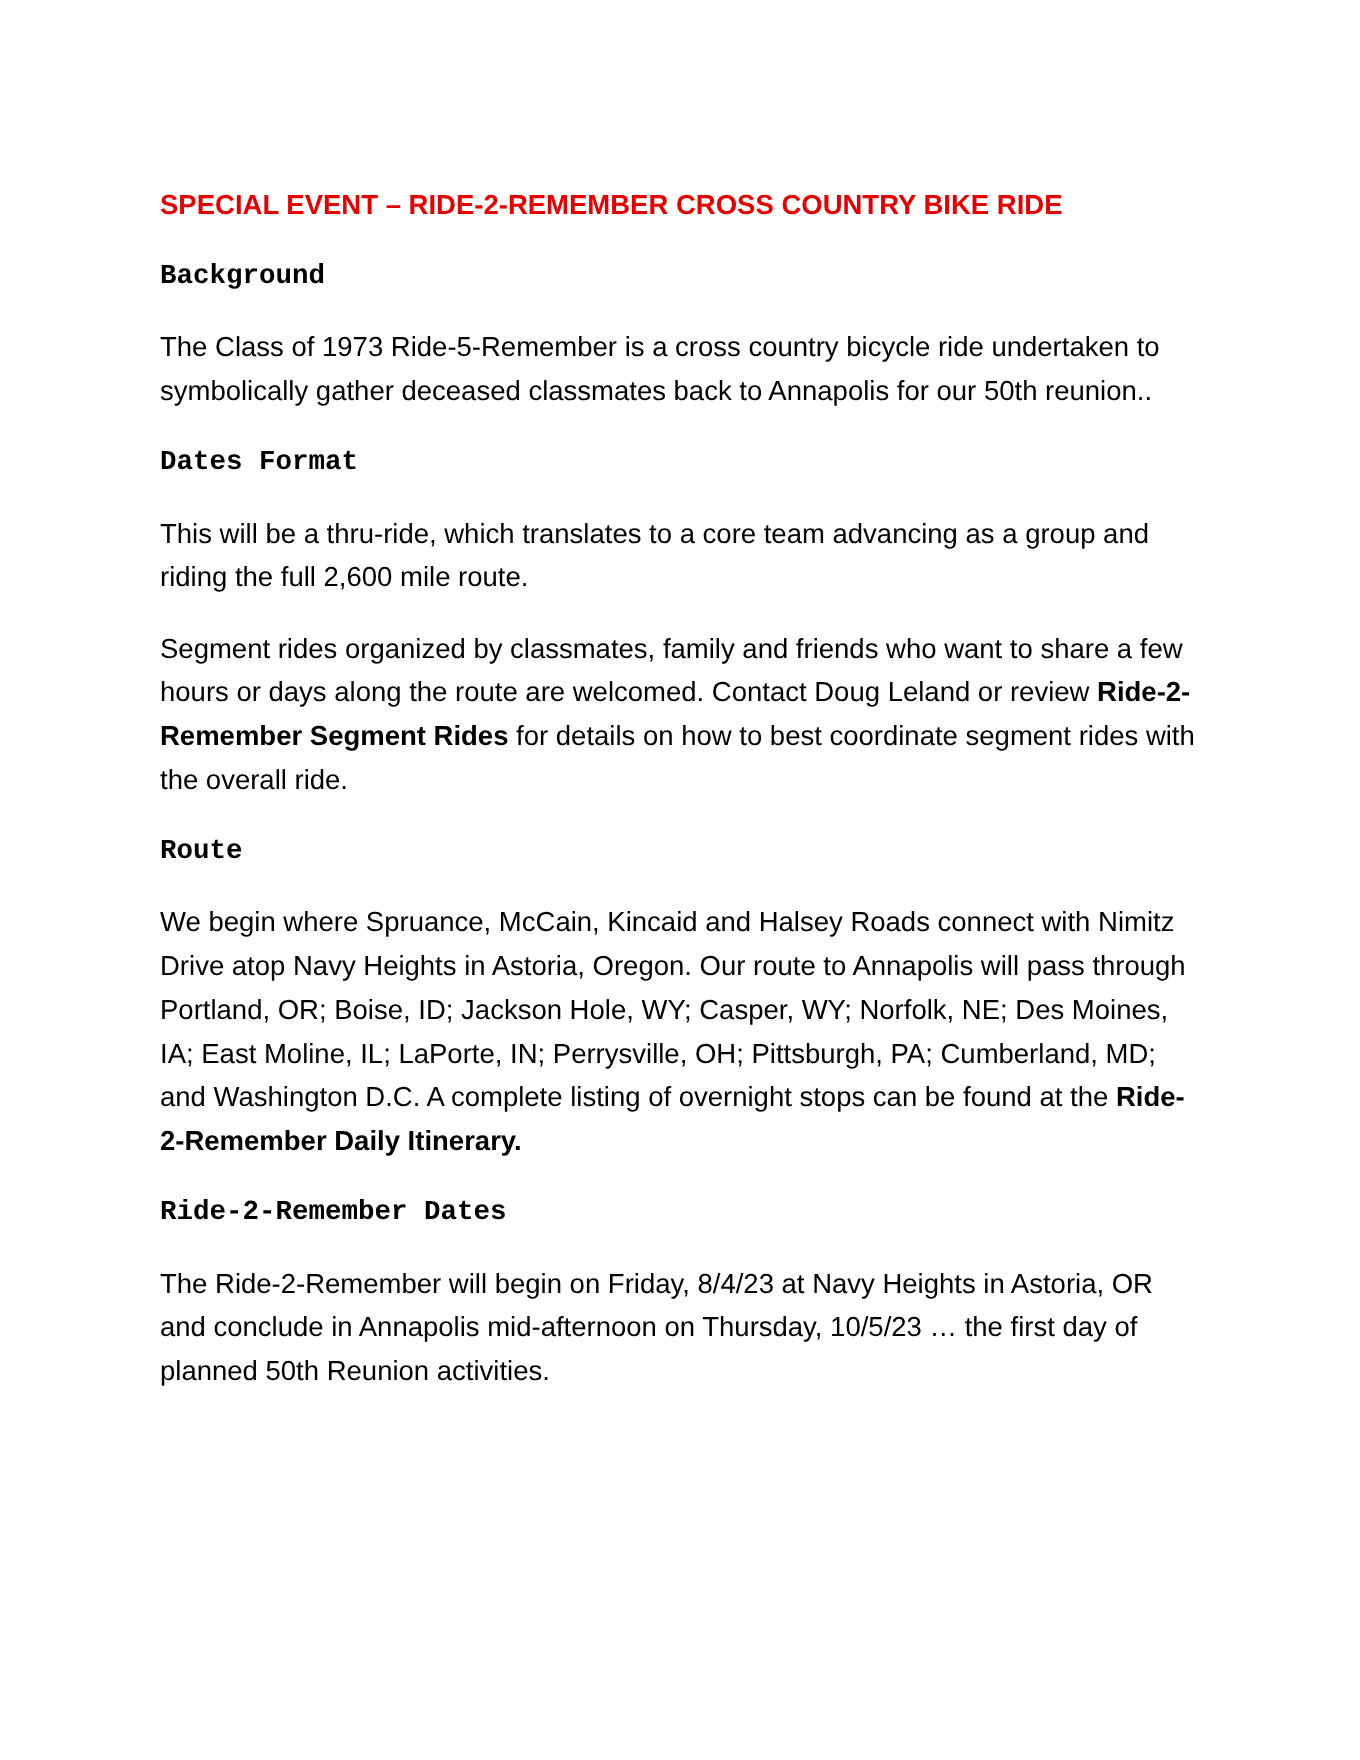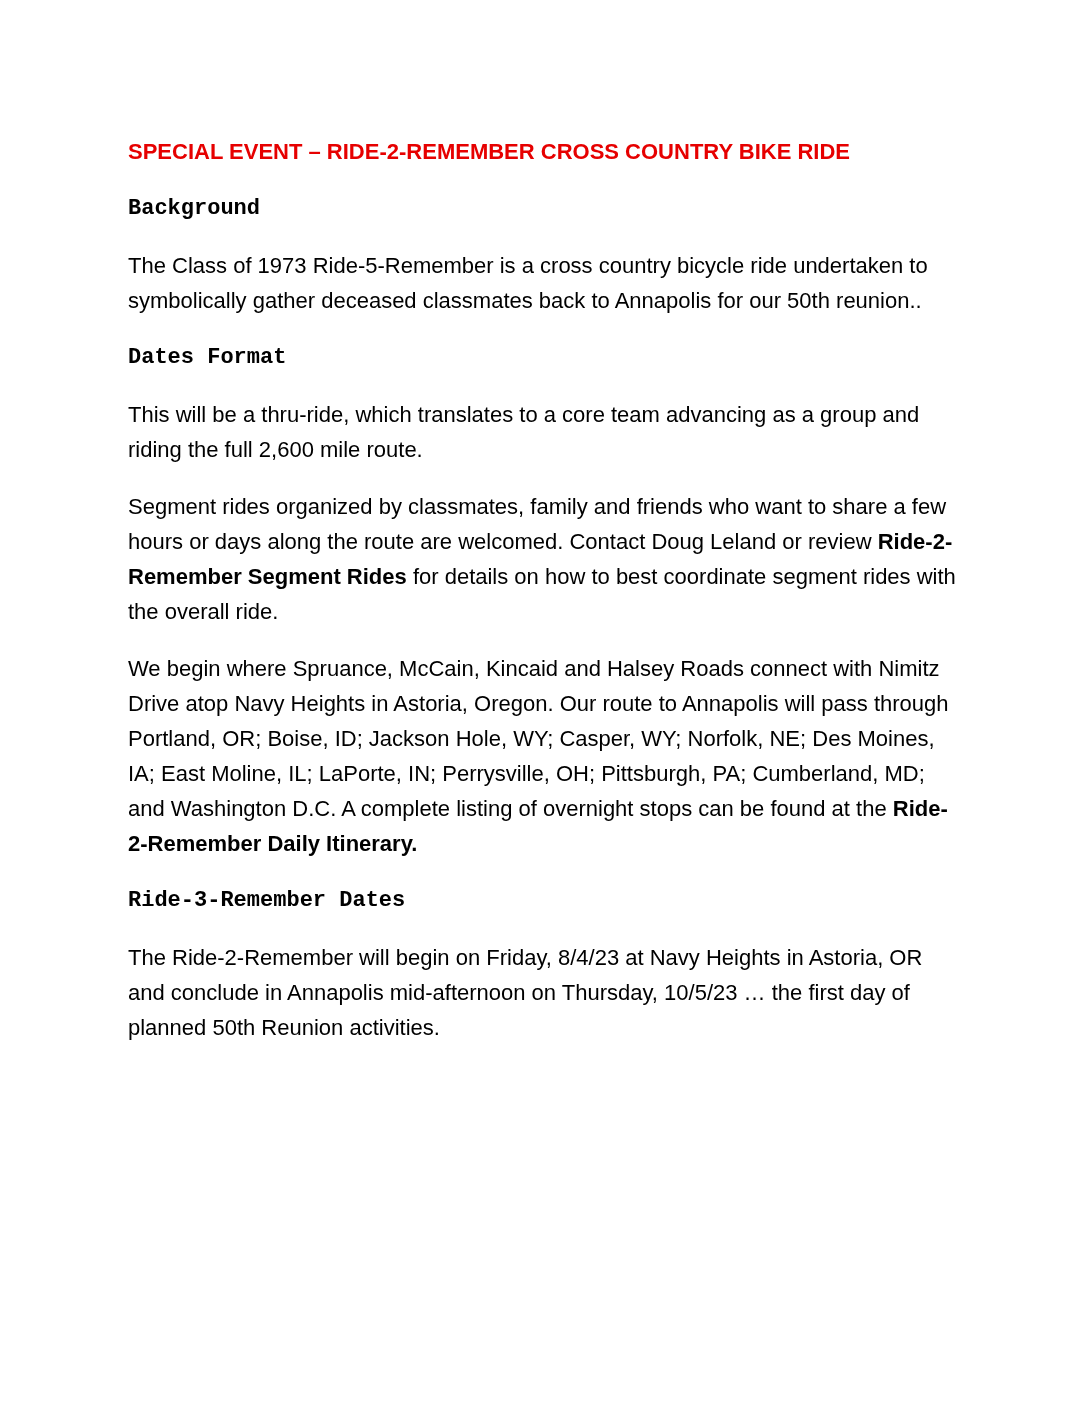--- a/index.html
+++ b/index.html
@@ -16,21 +16,21 @@
     font-family: "Liberation Sans", sans-serif;
     font-size: 22px;
     line-height: 35px;
     color: #000000;
     overflow: hidden;
   }
   h1.doc-title {
     font-size: 22px;
     line-height: 35px;
     font-weight: bold;
-    margin: 4px 0 22px 0;
+    margin: 16px 0 22px 0;
   }
   h2.section-heading {
     font-size: 22px;
     line-height: 35px;
     font-weight: bold;
     color: #000000;
     margin: 0 0 22px 0;
     font-family: Liberation Mono, monospace;
   }
   p.paragraph {
@@ -51,21 +51,22 @@
   <p class="paragraph"><span>The Class of 1973 Ride-5-Remember is a cross country bicycle ride undertaken to symbolically gather deceased classmates back to Annapolis for our 50th reunion..</span></p>
       </section>
 
   <section>
     <h2 class="section-heading">Dates Format</h2>
   <p class="paragraph"><span>This will be a thru-ride, which translates to a core team advancing as a group and riding the full 2,600 mile route.</span></p>
         <p class="paragraph"><span>Segment rides organized by classmates, family and friends who want to share a few hours or days along the route are welcomed. Contact Doug Leland or review </span><span class="bold">Ride-2-Remember Segment Rides</span><span> for details on how to best coordinate segment rides with the overall ride.</span></p>
       </section>
 
   <section>
+    <h2 class="section-heading">Route</h2>
   <p class="paragraph"><span>We begin where Spruance, McCain, Kincaid and Halsey Roads connect with Nimitz Drive atop Navy Heights in Astoria, Oregon.  Our route to Annapolis will pass through Portland, OR; Boise, ID; Jackson Hole, WY; Casper, WY; Norfolk, NE; Des Moines, IA; East Moline, IL; LaPorte, IN; Perrysville, OH; Pittsburgh, PA; Cumberland, MD; and Washington D.C. A complete listing of overnight stops can be found at the </span><span class="bold">Ride-2-Remember Daily Itinerary.</span></p>
       </section>
 
   <section>
-    <h2 class="section-heading">Ride-3-Remember Dates</h2>
+    <h2 class="section-heading">Ride-2-Remember Dates</h2>
   <p class="paragraph"><span>The Ride-2-Remember will begin on Friday, 8/4/23 at Navy Heights in Astoria, OR and conclude in Annapolis mid-afternoon on Thursday, 10/5/23 … the first day of planned 50th Reunion activities.</span></p>
       </section>
 </div>
 </div>
 
 </body></html>

